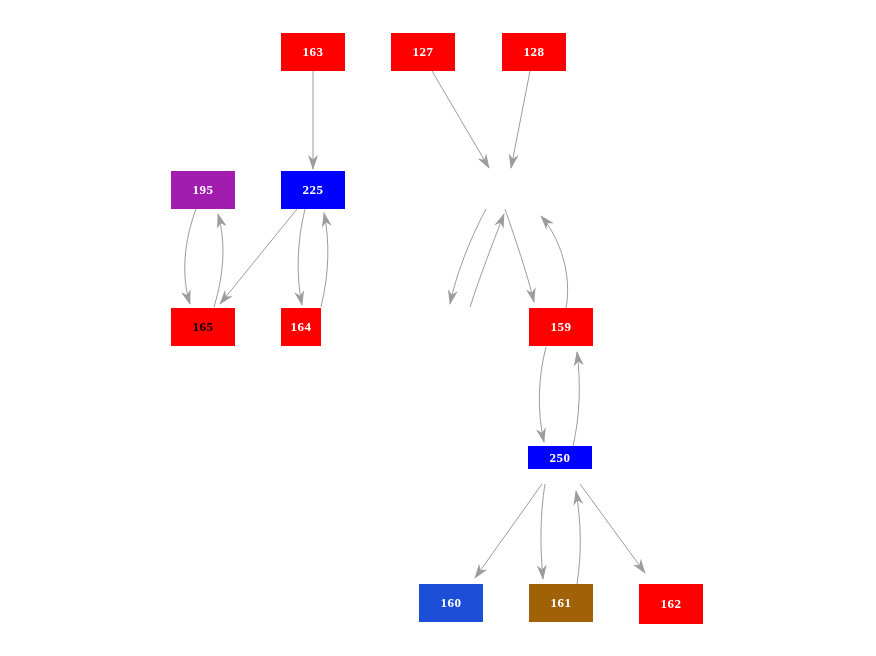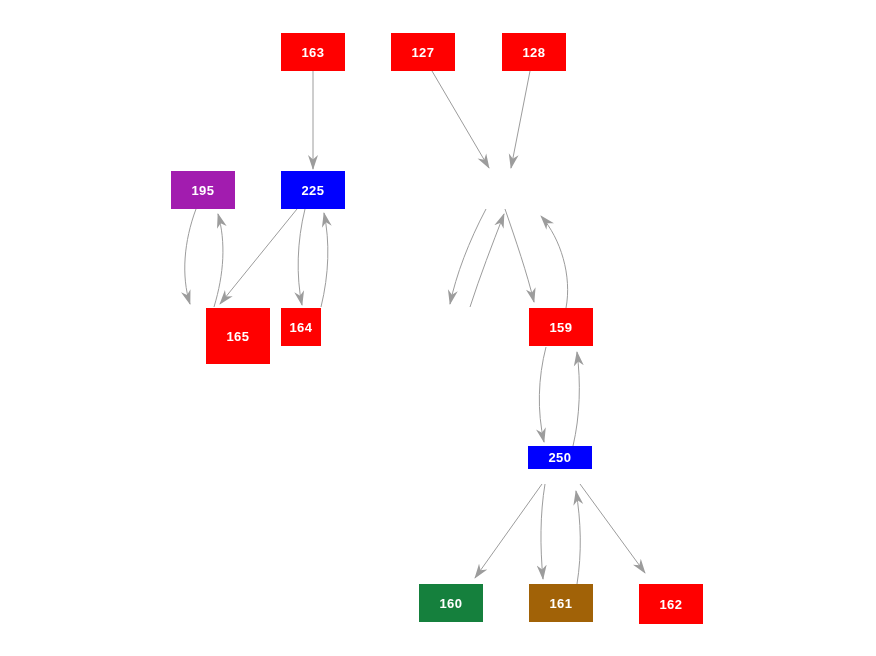--- a/index.html
+++ b/index.html
@@ -31,20 +31,21 @@
     box-sizing: border-box;
     display: flex;
     align-items: center;
     justify-content: center;
     color: #ffffff;
     font-size: 13px;
     font-weight: bold;
     letter-spacing: 0.5px;
     cursor: pointer;
     user-select: none;
+    font-family: Liberation Serif, serif;
   }
 </style>
 </head>
 <body>
 
 <div id="canvas" style="background: rgb(255, 255, 255);">
   <svg id="edge-layer" width="876" height="656" viewBox="0 0 876 656">
     <defs>
       <marker id="arrowhead" viewBox="0 0 15 11" refX="14" refY="5.5" markerWidth="15" markerHeight="11" orient="auto">
         <path id="arrowhead-shape" d="M15,5.5 L0,0.5 L4.5,5.5 L0,10.5 Z" fill="#9c9c9c"></path>
@@ -80,33 +81,33 @@
     </div>
     <div class="node" style="left: 502px; top: 33px; width: 64px; height: 38px; background: rgb(255, 0, 0); color: rgb(255, 255, 255);">
       <span>128</span>
     </div>
     <div class="node" style="left: 171px; top: 171px; width: 64px; height: 38px; background: #a21caf; color: rgb(255, 255, 255);">
       <span>195</span>
     </div>
     <div class="node" style="left: 281px; top: 171px; width: 64px; height: 38px; background: rgb(0, 0, 255); color: rgb(255, 255, 255);">
       <span>225</span>
     </div>
-    <div class="node" style="left: 171px; top: 308px; width: 64px; height: 56px; background: rgb(255, 0, 0); color: #ffffff; margin-left: 35px;">
+    <div class="node" style="left: 171px; top: 308px; width: 64px; height: 38px; background: rgb(255, 0, 0); color: #000000;">
       <span>165</span>
     </div>
     <div class="node" style="left: 281px; top: 308px; width: 40px; height: 38px; background: rgb(255, 0, 0); color: rgb(255, 255, 255);">
       <span>164</span>
     </div>
     <div class="node" style="left: 529px; top: 308px; width: 64px; height: 38px; background: rgb(255, 0, 0); color: rgb(255, 255, 255);">
       <span>159</span>
     </div>
     <div class="node" style="left: 528px; top: 446px; width: 64px; height: 23px; background: rgb(0, 0, 255); color: rgb(255, 255, 255);">
       <span>250</span>
     </div>
-    <div class="node" style="left: 419px; top: 584px; width: 64px; height: 38px; background: #15803d; color: rgb(255, 255, 255);">
+    <div class="node" style="left: 419px; top: 584px; width: 64px; height: 38px; background: #1d4ed8; color: rgb(255, 255, 255);">
       <span>160</span>
     </div>
     <div class="node" style="left: 529px; top: 584px; width: 64px; height: 38px; background: #a16207; color: rgb(255, 255, 255);">
       <span>161</span>
     </div>
     <div class="node" style="left: 639px; top: 584px; width: 64px; height: 40px; background: rgb(255, 0, 0); color: rgb(255, 255, 255);">
       <span>162</span>
     </div>
   </div>
 

